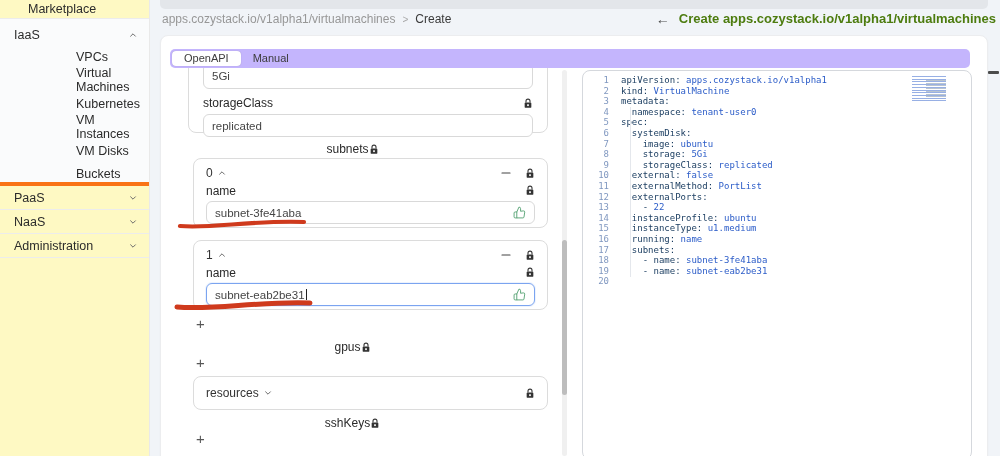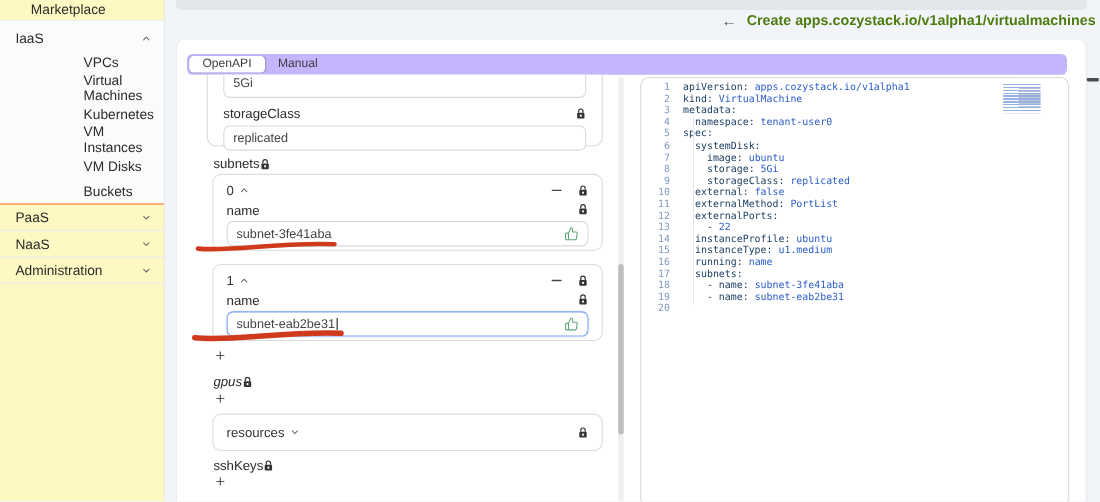--- a/index.html
+++ b/index.html
@@ -5,21 +5,21 @@
   * { margin:0; padding:0; box-sizing:border-box; }
   html,body { background:#f1f4f8; }
   body { font-family:"Liberation Sans", sans-serif; }
   .stage { position:relative; width:1000px; height:456px; overflow:hidden; background:#f1f4f8; }
 
   
   .sidebar { position:absolute; left:0; top:0; width:150px; height:456px; background:#fef9c3; border-right:1px solid #e9e9e9; font-size:12.5px; color:#2b2b2b; }
   .side-row { position:relative; display:flex; align-items:center; border-bottom:1px solid #ececec; cursor:pointer; }
   .side-row .chev { position:absolute; right:12px; }
   .row-marketplace { height:19px; padding-left:28px; }
-  .iaas-group { position:absolute; top:19px; left:0; width:100%; height:167px; background:#fafbfc; border-bottom:1px solid #f97316; }
+  .iaas-group { position:absolute; top:19px; left:0; width:100%; height:167px; background:#fafbfc; border-bottom:4px solid #f97316; }
   .row-iaas { height:28px; padding-left:14px; margin-top:2px; border-bottom:none; }
   .sub-items { position:absolute; top:26px; left:0; width:100%; }
   .sub-item { height:23.5px; display:flex; align-items:center; padding-left:28px; cursor:pointer;margin-left:48px; }
   .row-paas { position:absolute; top:186px; width:100%; height:24px; padding-left:14px; }
   .row-naas { position:absolute; top:210px; width:100%; height:24px; padding-left:14px; }
   .row-admin { position:absolute; top:234px; width:100%; height:24px; padding-left:14px;text-align:right; }
 
   
   .top-strip { position:absolute; left:160px; top:0; width:828px; height:9px; background:#e3e6ea; border-radius:0 0 5px 5px; }
   .breadcrumb { position:absolute; left:162px; top:12px; display:flex; align-items:center; gap:7px; font-size:12px; }
@@ -38,21 +38,21 @@
   .tab.active { background:#fff; border-radius:4px; box-shadow:0 0 1px rgba(0,0,0,.25); }
 
   
   .form-clip { position:absolute; left:170px; top:68px; width:392px; height:388px; overflow:hidden; font-size:12px; color:#2a2a2a; }
   .fcard { position:absolute; background:#fff; border:1px solid #dcdcdc; border-radius:8px; }
   .card-a { left:18px; top:-16px; width:360px; height:81px; padding:10px 14px 0 14px; }
   .tinput { width:100%; height:23px; border:1px solid #d9d9d9; border-radius:6px; background:#fff; display:flex; align-items:center; padding:0 8px; font-size:11.5px; color:#454545; }
   .tinput.tall { height:26px; }
   .tinput .grow { flex:1; }
   .lbl-row { display:flex; align-items:center; justify-content:space-between; }
-  .sect-row { position:absolute; left:24px; width:368px; height:14px; display:flex; align-items:center; justify-content:flex-start; padding-right:5px; }
+  .sect-row { position:absolute; left:1px; width:368px; height:14px; display:flex; align-items:center; justify-content:center; padding-right:5px; }
   .card-a .lbl-row { margin-top:7px; margin-bottom:4px; }
   .item-card { left:23px; width:355px; height:70px; padding:7px 12px 0 12px; }
   .item-head { display:flex; align-items:center; height:14px; }
   .item-head .idx { font-size:12px; color:#333; cursor:pointer; display:flex; align-items:center; gap:5px; }
   .item-head .spacer { flex:1; }
   .item-head .minus { margin-right:14px; cursor:pointer; display:flex; align-items:center; }
   .name-row { display:flex; align-items:center; justify-content:space-between; height:13px; margin-top:4px; margin-bottom:4px; }
   .thumb { display:flex; align-items:center; cursor:pointer; }
   .focused { border:1px solid #7ba4f0; box-shadow:0 0 0 1px rgba(110,155,240,.12); }
   .caret { display:inline-block; width:1px; height:11px; background:#222; margin-left:1px; vertical-align:-2px; }
@@ -154,20 +154,25 @@
     </div>
     <div class="side-row row-admin">
       <span>Administration</span>
       <span class="chev"><svg class="chev-ic">
             <use href="#ic-chev-down"></use>
           </svg></span>
     </div>
   </nav>
 
   <div class="top-strip"></div>
+  <div class="breadcrumb">
+    <span class="bc-path">apps.cozystack.io/v1alpha1/virtualmachines</span>
+    <span class="bc-sep">&gt;</span>
+    <span class="bc-cur">Create</span>
+  </div>
   <div class="page-title-wrap">
     <span class="back-arrow">←</span>
     <span class="page-title">Create apps.cozystack.io/v1alpha1/virtualmachines</span>
   </div>
 
   <div class="card"></div>
 
   <div class="tabbar">
     <div class="tab active">OpenAPI</div>
     <div class="tab">Manual</div>
@@ -270,21 +275,21 @@
           </span>
       </div>
     </div>
 
     <svg class="annot" style="left:3px; top:228px;" width="142" height="17">
       <path d="M4 11 C 40 14.5, 85 5, 137 7" fill="none" stroke="#cf3a1d" stroke-width="5" stroke-linecap="round"></path>
     </svg>
 
     <div class="plus-btn" style="top:249px;">+</div>
 
-    <div class="sect-row" style="top:272px;font-style:italic;">
+    <div class="sect-row" style="top:272px;">
       <span>gpus</span>
       <svg class="lock">
           <use href="#ic-lock"></use>
         </svg>
     </div>
     <div class="plus-btn" style="top:288px;">+</div>
 
     <div class="fcard res-card">
       <span class="res-label">
         <span>resources</span>

